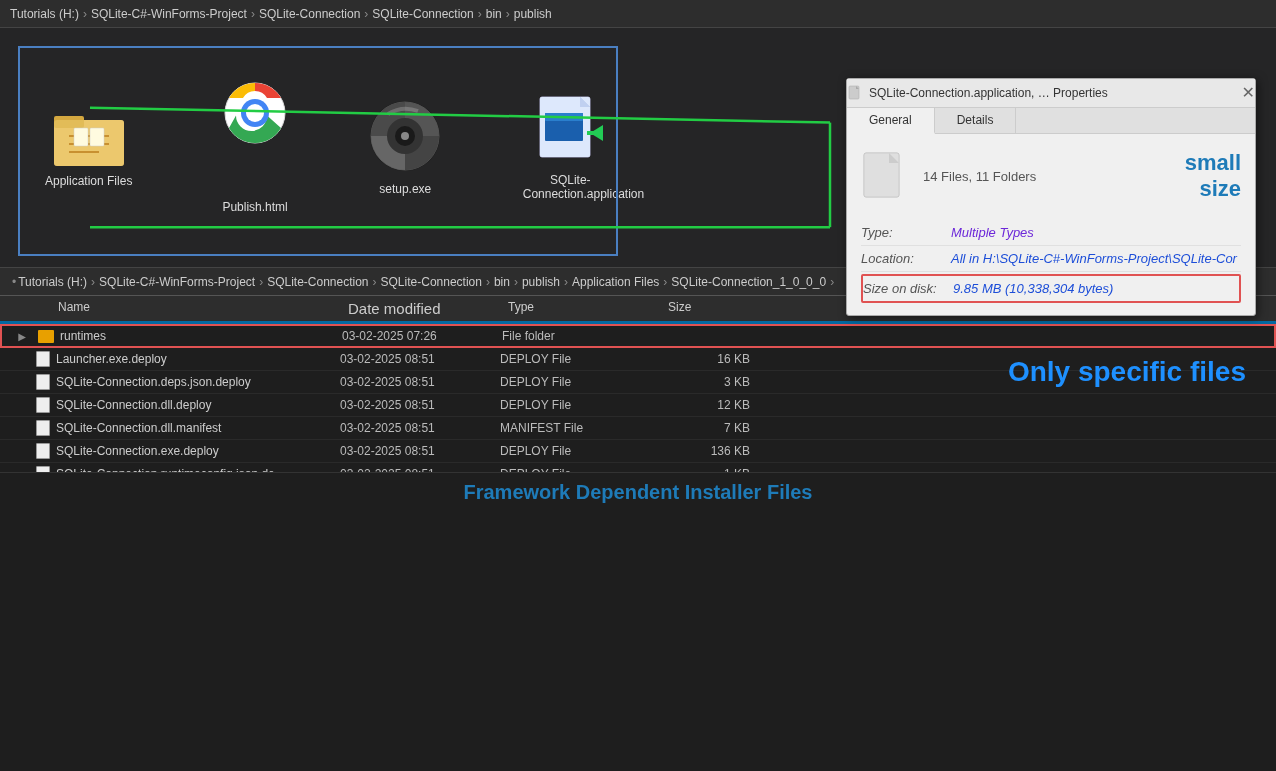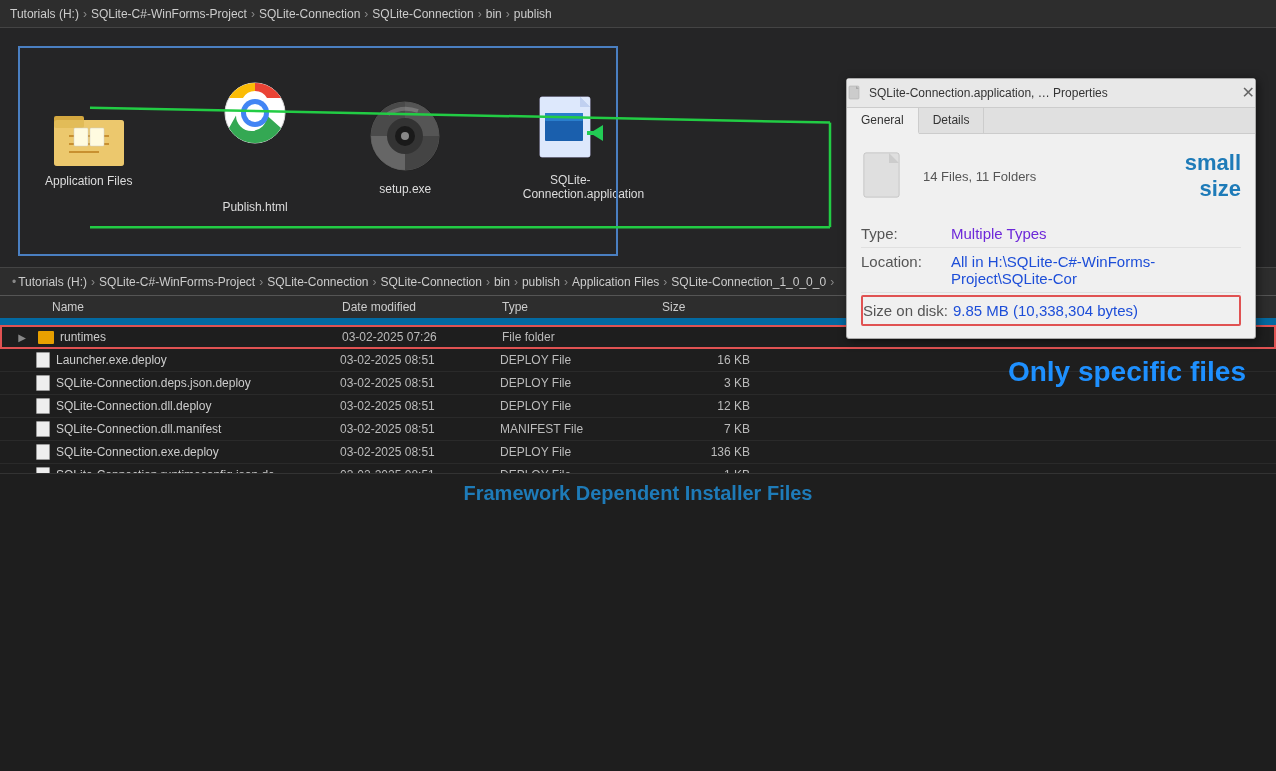--- a/index.html
+++ b/index.html
@@ -126,21 +126,21 @@
       cursor: pointer;
       color: #666;
       line-height: 1;
     }
     .properties-tabs {
       display: flex;
       border-bottom: 1px solid #ccc;
       background: #e0e0e0;
     }
     .properties-tab {
-      padding: 5px 14px;
+      padding: 5px 22px;
       font-size: 12px;
       cursor: pointer;
       border-right: 1px solid #ccc;
     }
     .properties-tab.active {
       background: #f0f0f0;
       border-bottom: 2px solid #f0f0f0;
       margin-bottom: -1px;
     }
     .properties-body {
@@ -161,22 +161,23 @@
     }
     .small-size-label {
       color: #1e7bb8;
       font-size: 22px;
       font-weight: bold;
       text-align: right;
     }
     .prop-row {
       display: flex;
       padding: 5px 0;
-      font-size: 15px;
+      font-size: 13px;
       border-bottom: 1px solid #e0e0e0;
+      font-style: italic;
     }
     .prop-label {
       width: 90px;
       color: #555;
       flex-shrink: 0;
     }
     .prop-value {
       color: #1d4ed8;
       flex: 1;
     }
@@ -202,25 +203,25 @@
 
     
     .file-list-area {
       background: #1e1e1e;
       flex: 1;
       overflow: hidden;
     }
     .file-list-header {
       display: flex;
       background: #2d2d2d;
-      border-bottom: 7px solid #0369a1;
-      padding: 4px 2px;
+      border-bottom: 3px solid #0369a1;
+      padding: 4px 8px;
     }
     .col-name { width: 340px; padding-left: 50px; color: #ccc; font-size: 12px; }
-    .col-date { width: 160px; color: #ccc; font-size: 12px; }
+    .col-date { width: 160px; color: #ccc; font-size: 15px; }
     .col-type { width: 160px; color: #ccc; font-size: 12px; }
     .col-size { width: 100px; color: #ccc; font-size: 12px; }
 
     .file-row {
       display: flex;
       align-items: center;
       padding: 3px 0;
       border-bottom: 1px solid #2a2a2a;
       cursor: pointer;
     }

